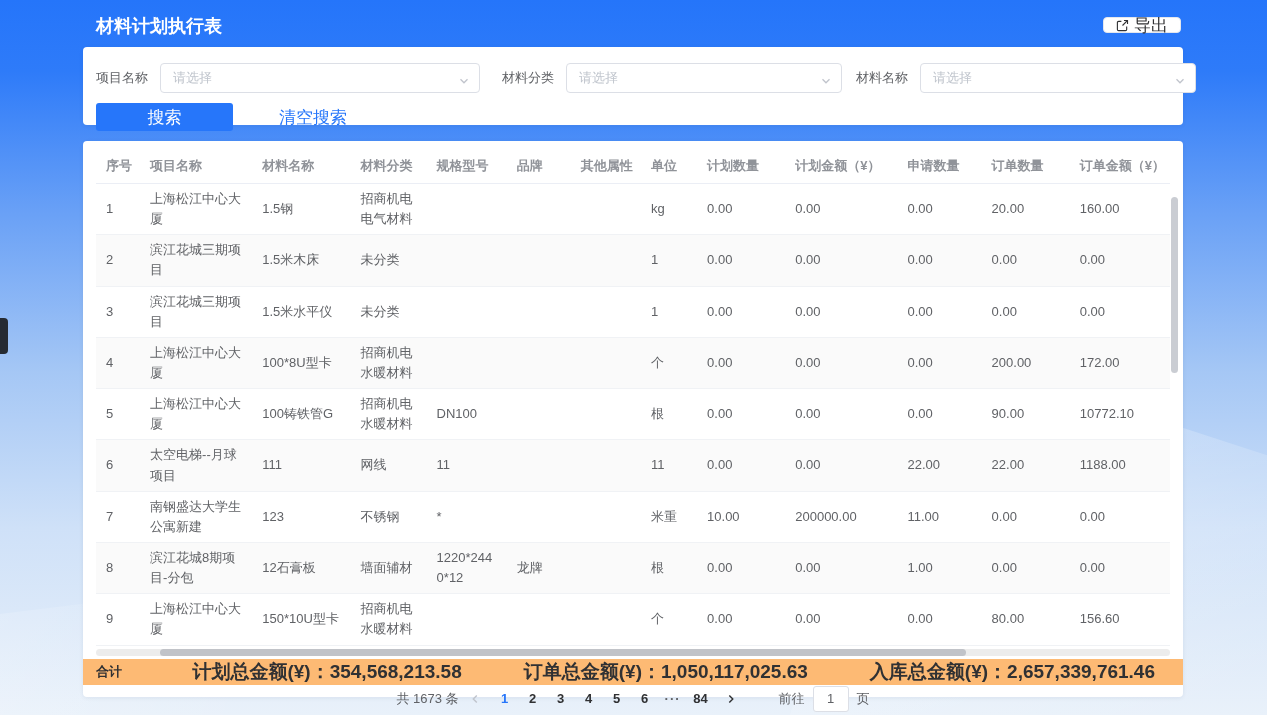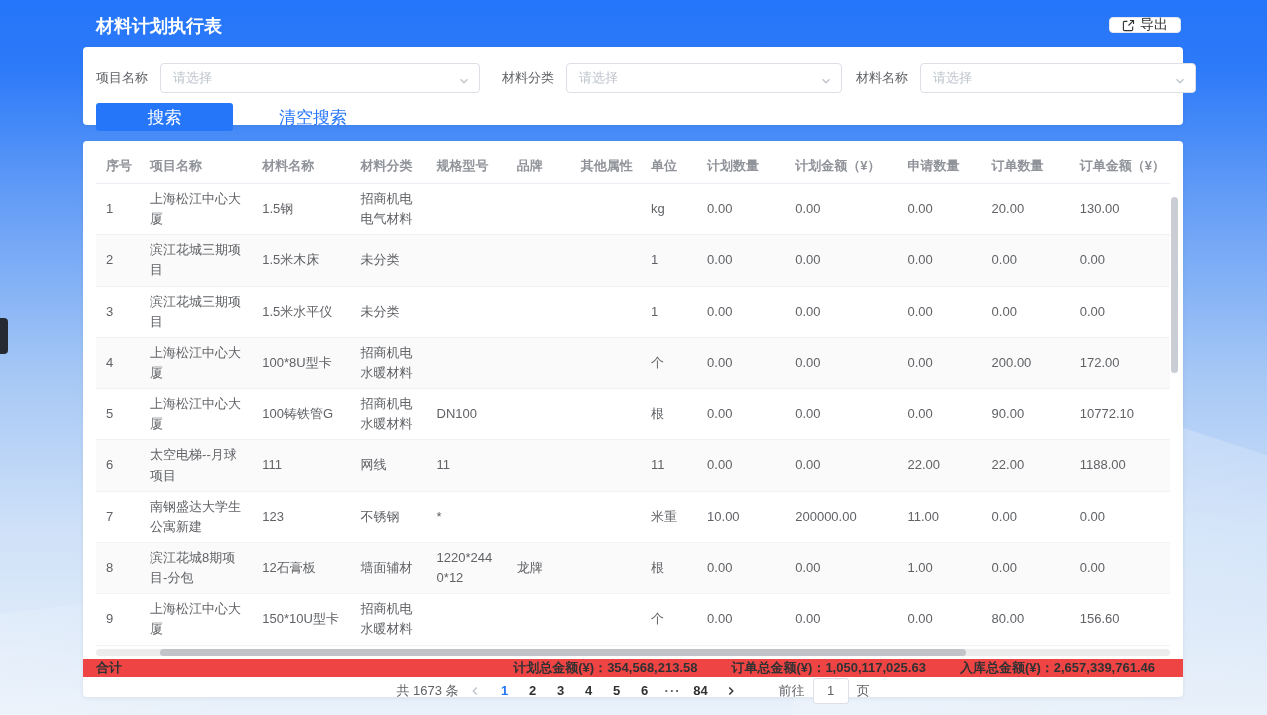--- a/index.html
+++ b/index.html
@@ -17,21 +17,21 @@
     background:linear-gradient(100deg,rgba(255,255,255,.22),rgba(255,255,255,0) 70%);
     transform:rotate(-7deg); }
 
   .drawer-handle { position:absolute; left:0; top:318px; width:8px; height:36px;
     background:#262b33; border-radius:0 4px 4px 0; cursor:pointer; }
 
   .page-title { position:absolute; left:96px; top:14px; font-size:18px; font-weight:700; color:#ffffff; }
 
   .export-btn { position:absolute; right:86px; top:17px; height:16px; padding:1px 12px;
     background:#ffffff; border:1px solid #e4e7ed; border-radius:4px; display:flex; align-items:center; gap:5px;
-    font-size:14px; color:#303133; cursor:pointer; }
+    font-size:17px; color:#303133; cursor:pointer; }
   .export-btn svg { display:block; }
 
   .card { position:absolute; left:83px; width:1100px; background:#fff; border-radius:4px;
     box-shadow:0 1px 4px rgba(31,56,88,.08); }
 
   .filter-card { top:47px; height:78px; padding:16px 13px 0 13px; }
   .filter-row { display:flex; align-items:center; }
   .filter-group { display:flex; align-items:center; }
   .filter-group .flabel { font-size:13px; color:#606266; margin-right:12px; white-space:nowrap; }
   .select { position:relative; height:30px; border:1px solid #dcdfe6; border-radius:4px; background:#fff;
@@ -61,24 +61,24 @@
   tbody td { font-size:13px; color:#606266; text-align:left; padding:5px 10px; height:49px;
     border-bottom:1px solid #f0f2f5; line-height:1.55; white-space:pre-line; word-break:break-all; overflow:hidden; }
   tbody tr:nth-child(even) td { background:#fafafa; }
 
   .v-thumb { position:absolute; right:-8px; top:48px; width:7px; height:176px; background:#cacdd3; border-radius:4px; }
 
   .h-track { position:relative; width:1074px; height:7px; margin-top:3px; background:#ececec; border-radius:4px; }
   .h-thumb { position:absolute; left:6%; top:0; width:75%; height:7px; background:#c1c3c8; border-radius:4px; }
 
   .summary-row { display:flex; align-items:center; height:30px; margin:3px -13px 0 -13px;
-    padding:0 28px 0 13px; background:#ef4444; }
+    padding:0 28px 0 13px; background:#fdba74; }
   .summary-label { font-size:13px; font-weight:600; color:#303133; }
   .summary-items { margin-left:auto; display:flex; align-items:center; gap:34px; }
-  .summary-item { font-size:13px; font-weight:600; color:#303133; white-space:nowrap; }
+  .summary-item { font-size:19px; font-weight:600; color:#303133; white-space:nowrap;margin-left:28px; }
 
   .pagination { flex:1; display:flex; align-items:center; justify-content:center; gap:2px; }
   .pg-total { font-size:13px; color:#606266; }
   .pg-arrow { background:none; border:none; cursor:pointer; padding:0 8px; display:flex; align-items:center; }
   .page-btn { min-width:28px; height:28px; background:none; border:none; font-size:13px; font-weight:600;
     color:#303133; cursor:pointer; }
   .page-btn.active { color:#2676fa; }
   .page-btn.dots { color:#606266; letter-spacing:1px; }
   .goto { display:flex; align-items:center; margin-left:32px; font-size:13px; color:#606266; }
   .goto input { width:36px; height:26px; margin:0 8px; border:1px solid #dcdfe6; border-radius:3px;
@@ -191,21 +191,21 @@
               <td>招商机电
 电气材料</td>
               <td></td>
               <td></td>
               <td></td>
               <td>kg</td>
               <td>0.00</td>
               <td>0.00</td>
               <td>0.00</td>
               <td>20.00</td>
-              <td>130.00</td>
+              <td>160.00</td>
             </tr>
             <tr>
               <td>2</td>
               <td>滨江花城三期项目</td>
               <td>1.5米木床</td>
               <td>未分类</td>
               <td></td>
               <td></td>
               <td></td>
               <td>1</td>

